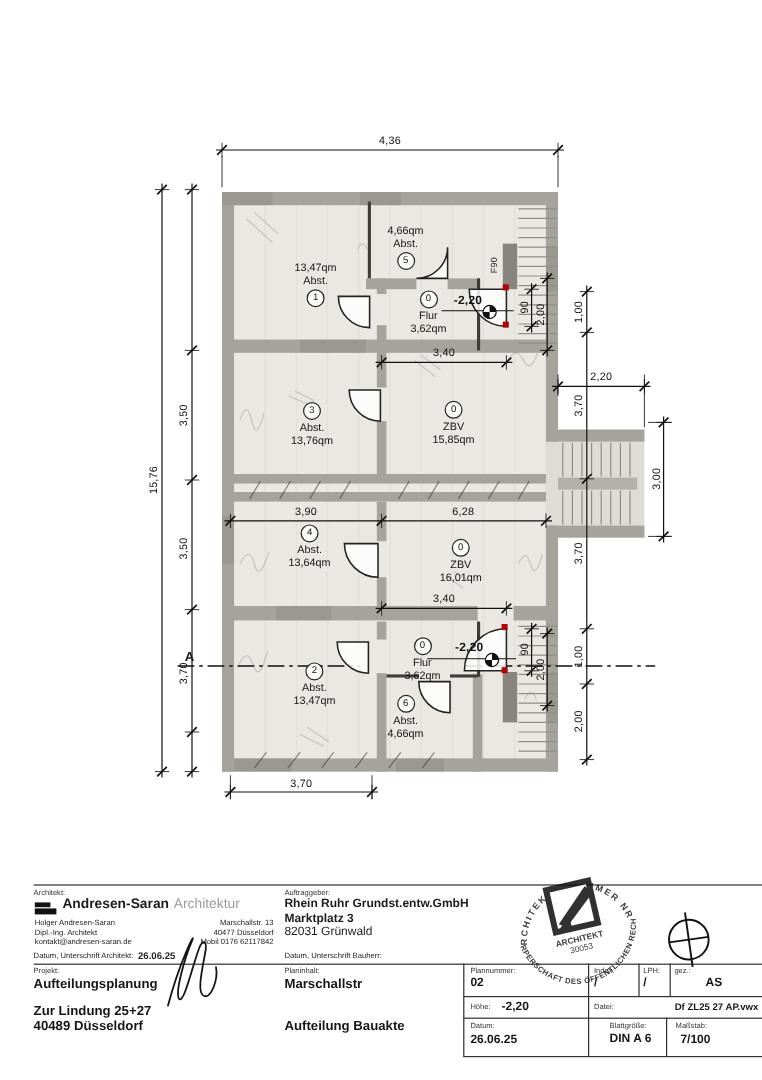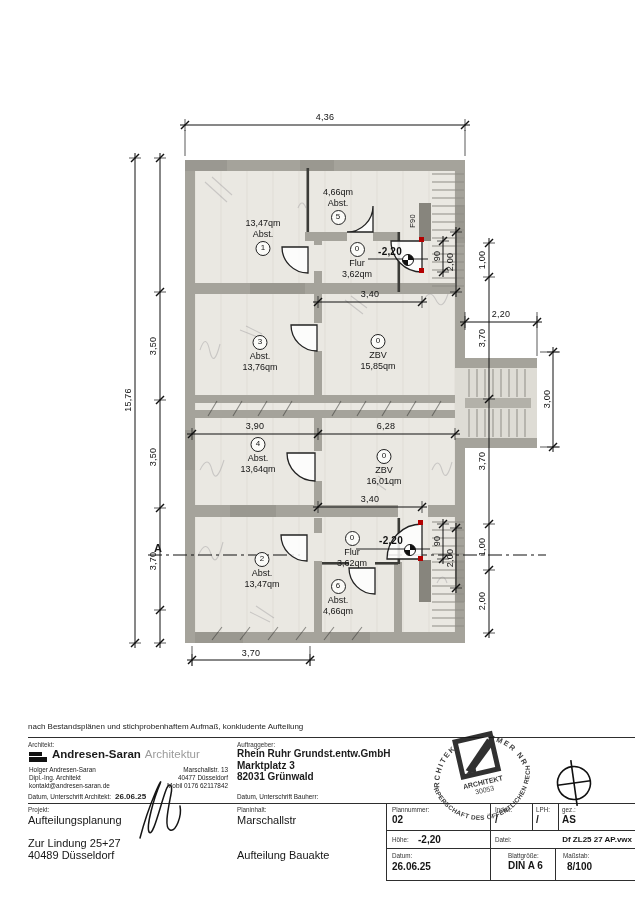--- a/index.html
+++ b/index.html
@@ -12,21 +12,21 @@
   .lvl{font-size:10px;font-weight:700;}
   .f90{font-size:7.5px;color:#222;}
   .seclab{position:absolute;font-size:11px;font-weight:700;transform:translate(-50%,-100%);}
   
   .room{position:absolute;display:flex;flex-direction:column;align-items:center;transform:translateX(-50%);font-size:9px;line-height:11px;color:#151515;white-space:nowrap;}
   .circ{width:13px;height:13px;border:1.2px solid #222;border-radius:50%;background:rgba(252,252,250,.92);font-size:8px;line-height:12.5px;text-align:center;margin:1px 0;}
   
   .tline{position:absolute;background:#2e2e2e;}
   .lab{position:absolute;font-size:6.3px;color:#333;white-space:nowrap;}
   .val{position:absolute;font-size:10px;font-weight:700;color:#161616;white-space:nowrap;}
-  .val2{position:absolute;font-size:11px;font-weight:400;color:#161616;white-space:nowrap;text-align:center;}
+  .val2{position:absolute;font-size:11px;font-weight:700;color:#161616;white-space:nowrap;text-align:center;}
   .small{position:absolute;font-size:6.4px;color:#222;white-space:nowrap;}
   .firm{position:absolute;display:flex;gap:4px;font-size:11.5px;font-weight:700;align-items:baseline;}
   .firm .lite{font-weight:400;color:#9b9b9b;}
   .note{position:absolute;font-size:8px;color:#222;white-space:nowrap;}
   .datei{position:absolute;font-size:8px;color:#161616;font-weight:700;text-align:right;}
 </style>
 </head>
 <body>
 
 <div class="page">
@@ -313,21 +313,20 @@
 
     <div class="dimh lvl" style="left:390px;top:251px">-2,20</div>
     <div class="dimh lvl" style="left:391px;top:540px">-2,20</div>
 
     <div class="dimv f90" style="left:412px;top:221px">F90</div>
     <div class="seclab" style="left:158px;top:554px">A</div>
   </div>
 
   <div class="abs" style="left:0;top:715px;width:635px;height:185px">
 
-    <div class="note" style="left:28px;top:7px">nach Bestandsplänen und stichprobenhaftem Aufmaß, konkludente Aufteilung</div>
 
     <div class="tline" style="left:28px;top:22px;width:607px;height:1.2px"></div>
     <div class="tline" style="left:28px;top:88px;width:607px;height:1.2px"></div>
     <div class="tline" style="left:386px;top:115px;width:249px;height:1px"></div>
     <div class="tline" style="left:386px;top:133px;width:249px;height:1px"></div>
     <div class="tline" style="left:386px;top:165px;width:249px;height:1px"></div>
 
     <div class="tline" style="left:386px;top:88px;width:1px;height:77px"></div>
     <div class="tline" style="left:490px;top:88px;width:1px;height:77px"></div>
     <div class="tline" style="left:532px;top:88px;width:1px;height:27px"></div>
@@ -352,52 +351,52 @@
     <div class="small" style="left:28px;top:78px">Datum, Unterschrift Architekt:</div>
     <div class="small" style="left:115px;top:77px;font-size:8px;font-weight:700">26.06.25</div>
 
     <svg class="abs" style="left:118px;top:55px" width="80" height="75" viewBox="0 0 80 75">
       <path d="M22,68 C32,30 46,4 42,14 C36,28 28,56 31,62 C35,68 42,36 48,20 C51,12 55,14 53,24 C50,40 46,58 52,60 C58,62 64,46 62,36" stroke="#151515" stroke-width="1.5" fill="none" stroke-linecap="round"></path>
     </svg>
 
     <div class="lab" style="left:237px;top:26px">Auftraggeber:</div>
     <div class="abs" style="left:237px;top:33px;font-size:10px;font-weight:700">Rhein Ruhr Grundst.entw.GmbH</div>
     <div class="abs" style="left:237px;top:45px;font-size:10px;font-weight:600">Marktplatz 3</div>
-    <div class="abs" style="left:237px;top:56px;font-size:10px;font-weight:700">82031 Grünwald</div>
+    <div class="abs" style="left:237px;top:56px;font-size:10px;font-weight:400">82031 Grünwald</div>
     <div class="small" style="left:237px;top:78px">Datum, Unterschrift Bauherr:</div>
 
     <div class="lab" style="left:28px;top:91px">Projekt:</div>
     <div class="val2" style="left:28px;top:99px">Aufteilungsplanung</div>
     <div class="val2" style="left:28px;top:122px">Zur Lindung 25+27</div>
     <div class="val2" style="left:28px;top:134px">40489 Düsseldorf</div>
 
     <div class="lab" style="left:237px;top:91px">Planinhalt:</div>
     <div class="val2" style="left:237px;top:99px">Marschallstr</div>
     <div class="val2" style="left:237px;top:134px">Aufteilung Bauakte</div>
 
     <div class="lab" style="left:392px;top:91px">Plannummer:</div>
     <div class="val" style="left:392px;top:99px">02</div>
     <div class="lab" style="left:495px;top:91px">Index:</div>
     <div class="val" style="left:495px;top:99px">/</div>
     <div class="lab" style="left:536px;top:91px">LPH:</div>
     <div class="val" style="left:536px;top:99px">/</div>
     <div class="lab" style="left:562px;top:91px">gez.:</div>
-    <div class="val" style="left:562px;top:99px">AS</div>
+    <div class="val" style="left:588px;top:99px">AS</div>
 
     <div class="lab" style="left:392px;top:121px">Höhe:</div>
     <div class="val" style="left:418px;top:119px">-2,20</div>
     <div class="lab" style="left:495px;top:121px">Datei:</div>
     <div class="datei" style="left:530px;top:120px;width:102px">Df ZL25 27 AP.vwx</div>
 
     <div class="lab" style="left:392px;top:137px">Datum:</div>
     <div class="val" style="left:392px;top:146px">26.06.25</div>
     <div class="lab" style="left:508px;top:137px">Blattgröße:</div>
     <div class="val" style="left:508px;top:145px">DIN A 6</div>
     <div class="lab" style="left:563px;top:137px">Maßstab:</div>
-    <div class="val" style="left:567px;top:146px">8/100</div>
+    <div class="val" style="left:567px;top:146px">7/100</div>
 
     <svg class="abs" style="left:410px;top:-12px" width="140" height="140" viewBox="0 0 140 140">
       <g transform="rotate(-13 70 67)" fill="#222" opacity="0.88">
         <path id="arcTop" d="M26.6,74 A44 44 0 0 1 113.4,74" fill="none"></path>
         <path id="arcBot" d="M20.5,74 A50 50 0 0 0 119.5,74" fill="none"></path>
         <text font-size="7.4" font-weight="bold" letter-spacing="1.6" font-family="Liberation Sans, sans-serif">
           <textPath href="#arcTop" startOffset="50%" text-anchor="middle">ARCHITEKTENKAMMER NRW</textPath>
         </text>
         <text font-size="6.4" font-weight="bold" letter-spacing="0.4" font-family="Liberation Sans, sans-serif">
           <textPath href="#arcBot" startOffset="50%" text-anchor="middle">KÖRPERSCHAFT DES ÖFFENTLICHEN RECHTS</textPath>

